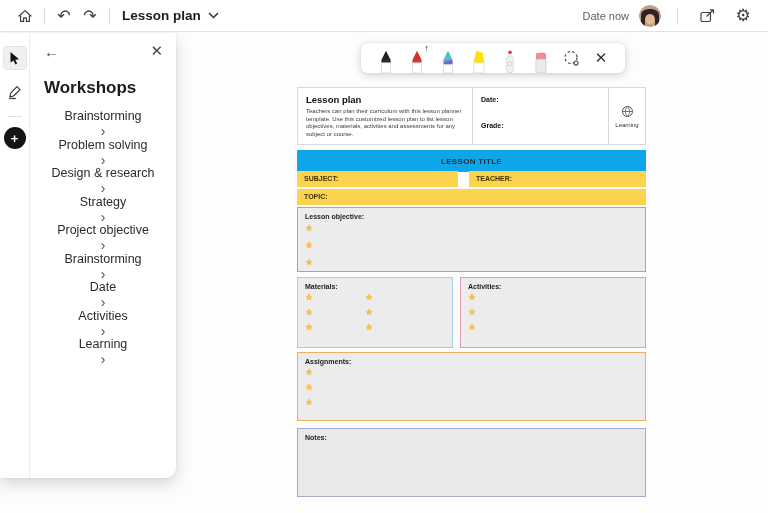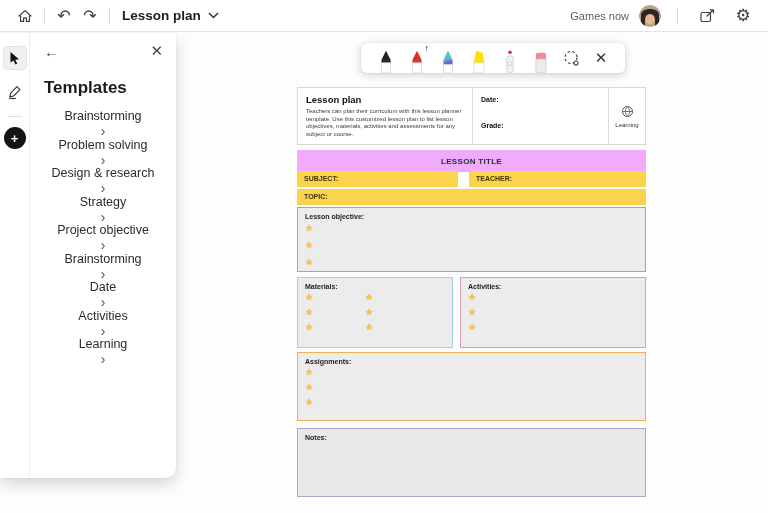--- a/index.html
+++ b/index.html
@@ -57,21 +57,21 @@
               border:1px solid #d9d9d9; display:flex; }
   .hdr-desc { width:175px; border-right:1px solid #d9d9d9; padding:6px 8px 4px; }
   .hdr-desc h1 { font-size:9.5px; font-weight:700; color:#111; margin-bottom:3px; }
   .hdr-desc p { font-size:6px; line-height:7.6px; color:#3c3c3c; }
   .hdr-fields { flex:1; border-right:1px solid #d9d9d9; padding:8px 8px; }
   .hdr-fields .fl { font-size:7px; font-weight:700; color:#111; }
   .hdr-fields .fl + .fl { margin-top:19px; }
   .hdr-cat { width:36px; display:flex; flex-direction:column; align-items:center; justify-content:center; gap:4px; }
   .hdr-cat .cl { font-size:6px; color:#333; }
 
-  .row-title { position:absolute; top:63px; left:0; right:0; height:22px; background:#f0abfc;
+  .row-title { position:absolute; top:63px; left:0; right:0; height:22px; background:#0ea5e9;
                display:flex; align-items:center; justify-content:center; }
   .row-title span { font-size:8px; font-weight:700; letter-spacing:.3px; color:#25313c; }
   .row-st { position:absolute; top:84px; left:0; right:0; height:16px; display:flex; gap:11px; }
   .ybar { background:#fbd34d; font-size:7px; font-weight:700; color:#3e3305; line-height:16px; padding-left:7px; }
   .ybar.subj { width:161px; } .ybar.teach { flex:1; }
   .row-topic { position:absolute; top:102px; left:0; right:0; height:16px; }
   .row-topic .ybar { width:100%; }
 
   .box { background:#ececec; padding:5px 7px; }
   .box .bl { font-size:7px; font-weight:700; color:#1d1d1d; }
@@ -103,21 +103,21 @@
     <span class="arrow-glyph">↷</span>
   </div>
   <div class="tb-div"></div>
   <div class="board-title">
     <span class="t">Lesson plan</span>
     <svg width="11" height="7" viewBox="0 0 11 7">
       <polyline points="1,1 5.5,5.5 10,1" fill="none" stroke="#333" stroke-width="1.5"></polyline>
     </svg>
   </div>
   <div class="tb-right">
-    <span class="status">Games now</span>
+    <span class="status">Date now</span>
     <div class="avatar">
       <svg width="22" height="22" viewBox="0 0 22 22">
         <defs>
             <clipPath id="av">
               <circle cx="11" cy="11" r="11"></circle>
             </clipPath>
           </defs>
         <g clip-path="url(#av)">
           <rect width="22" height="22" fill="#b9a08a"></rect>
           <ellipse cx="11" cy="13" rx="5.2" ry="6.2" fill="#e6b793"></ellipse>
@@ -152,21 +152,21 @@
       </svg>
     </div>
     <div class="rail-div"></div>
     <div class="plus-btn">
       <span>+</span>
     </div>
   </div>
   <div class="panel-content">
     <span class="pc-back">←</span>
     <span class="pc-close">✕</span>
-    <div class="pc-head">Templates</div>
+    <div class="pc-head">Workshops</div>
     <div class="tpl-list">
       <div class="tpl-item">
         <span>Brainstorming</span>
         <span class="chev">›</span>
       </div>
       <div class="tpl-item">
         <span>Problem solving</span>
         <span class="chev">›</span>
       </div>
       <div class="tpl-item">

